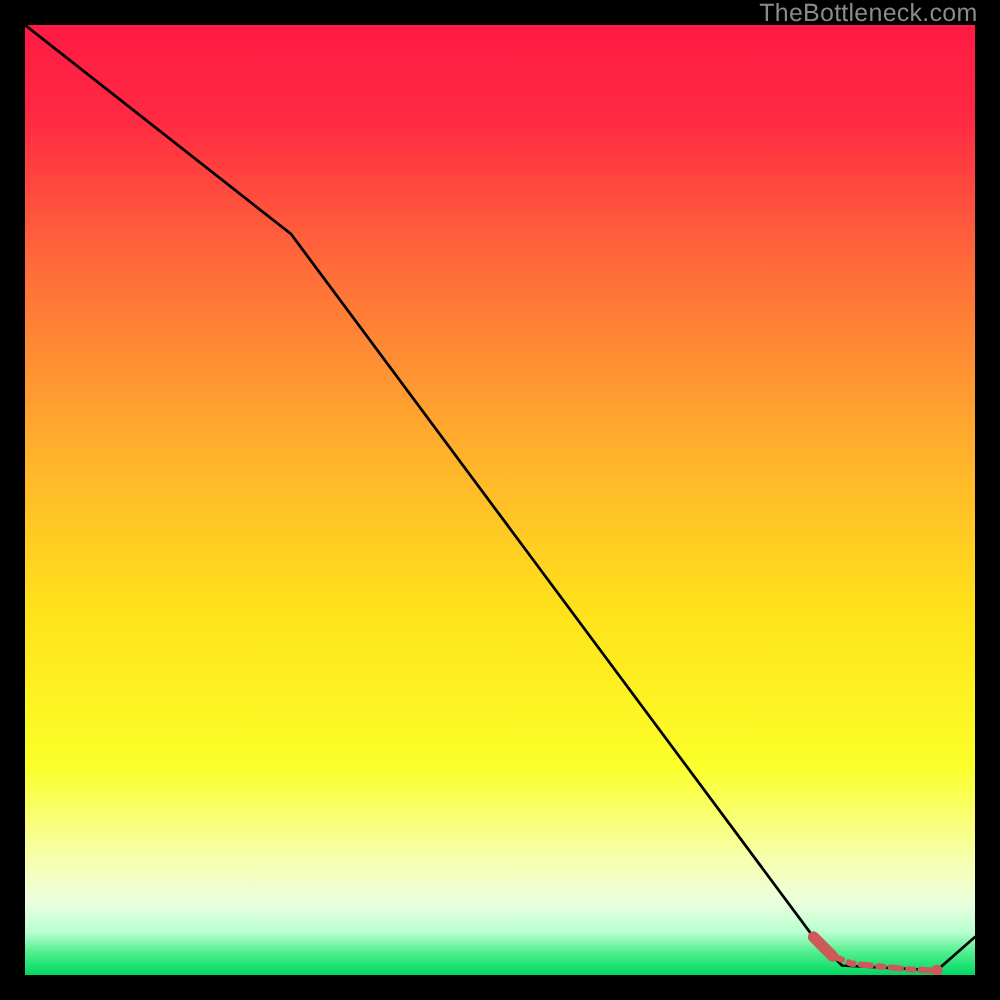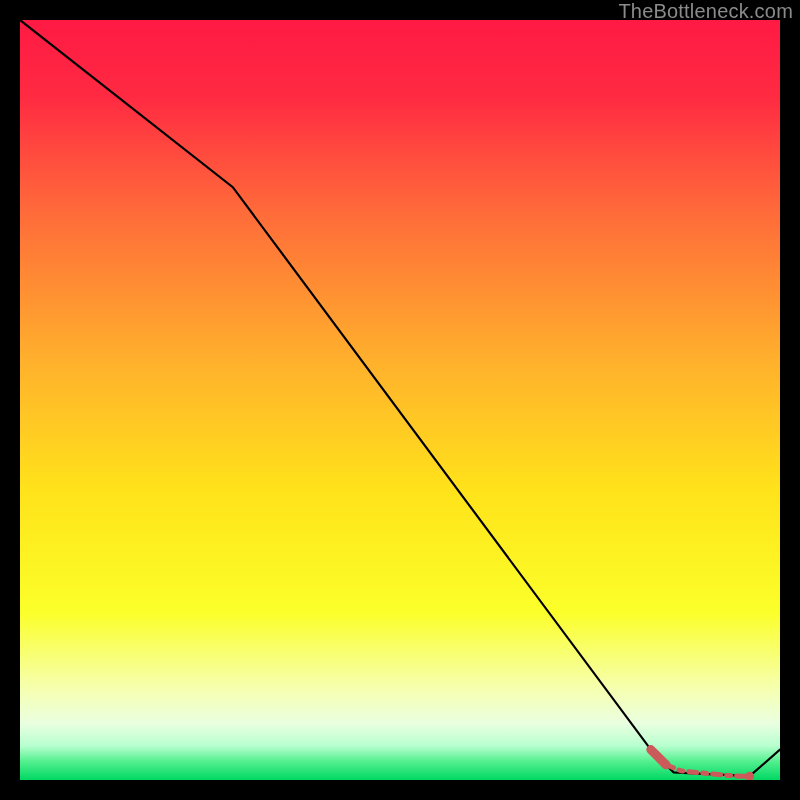--- a/index.html
+++ b/index.html
@@ -22,21 +22,21 @@
   .plot {
     position: absolute;
     left: 0;
     top: 0;
     width: 760px;
     height: 760px;
   }
   .watermark {
     position: absolute;
     top: 0px;
-    right: 7px;
+    right: 18px;
     color: #8b8b8b;
     font-size: 20px;
     font-weight: 500;
     letter-spacing: 0.2px;
     z-index: 50;
   }
   svg {
     display: block;
   }
 </style>

